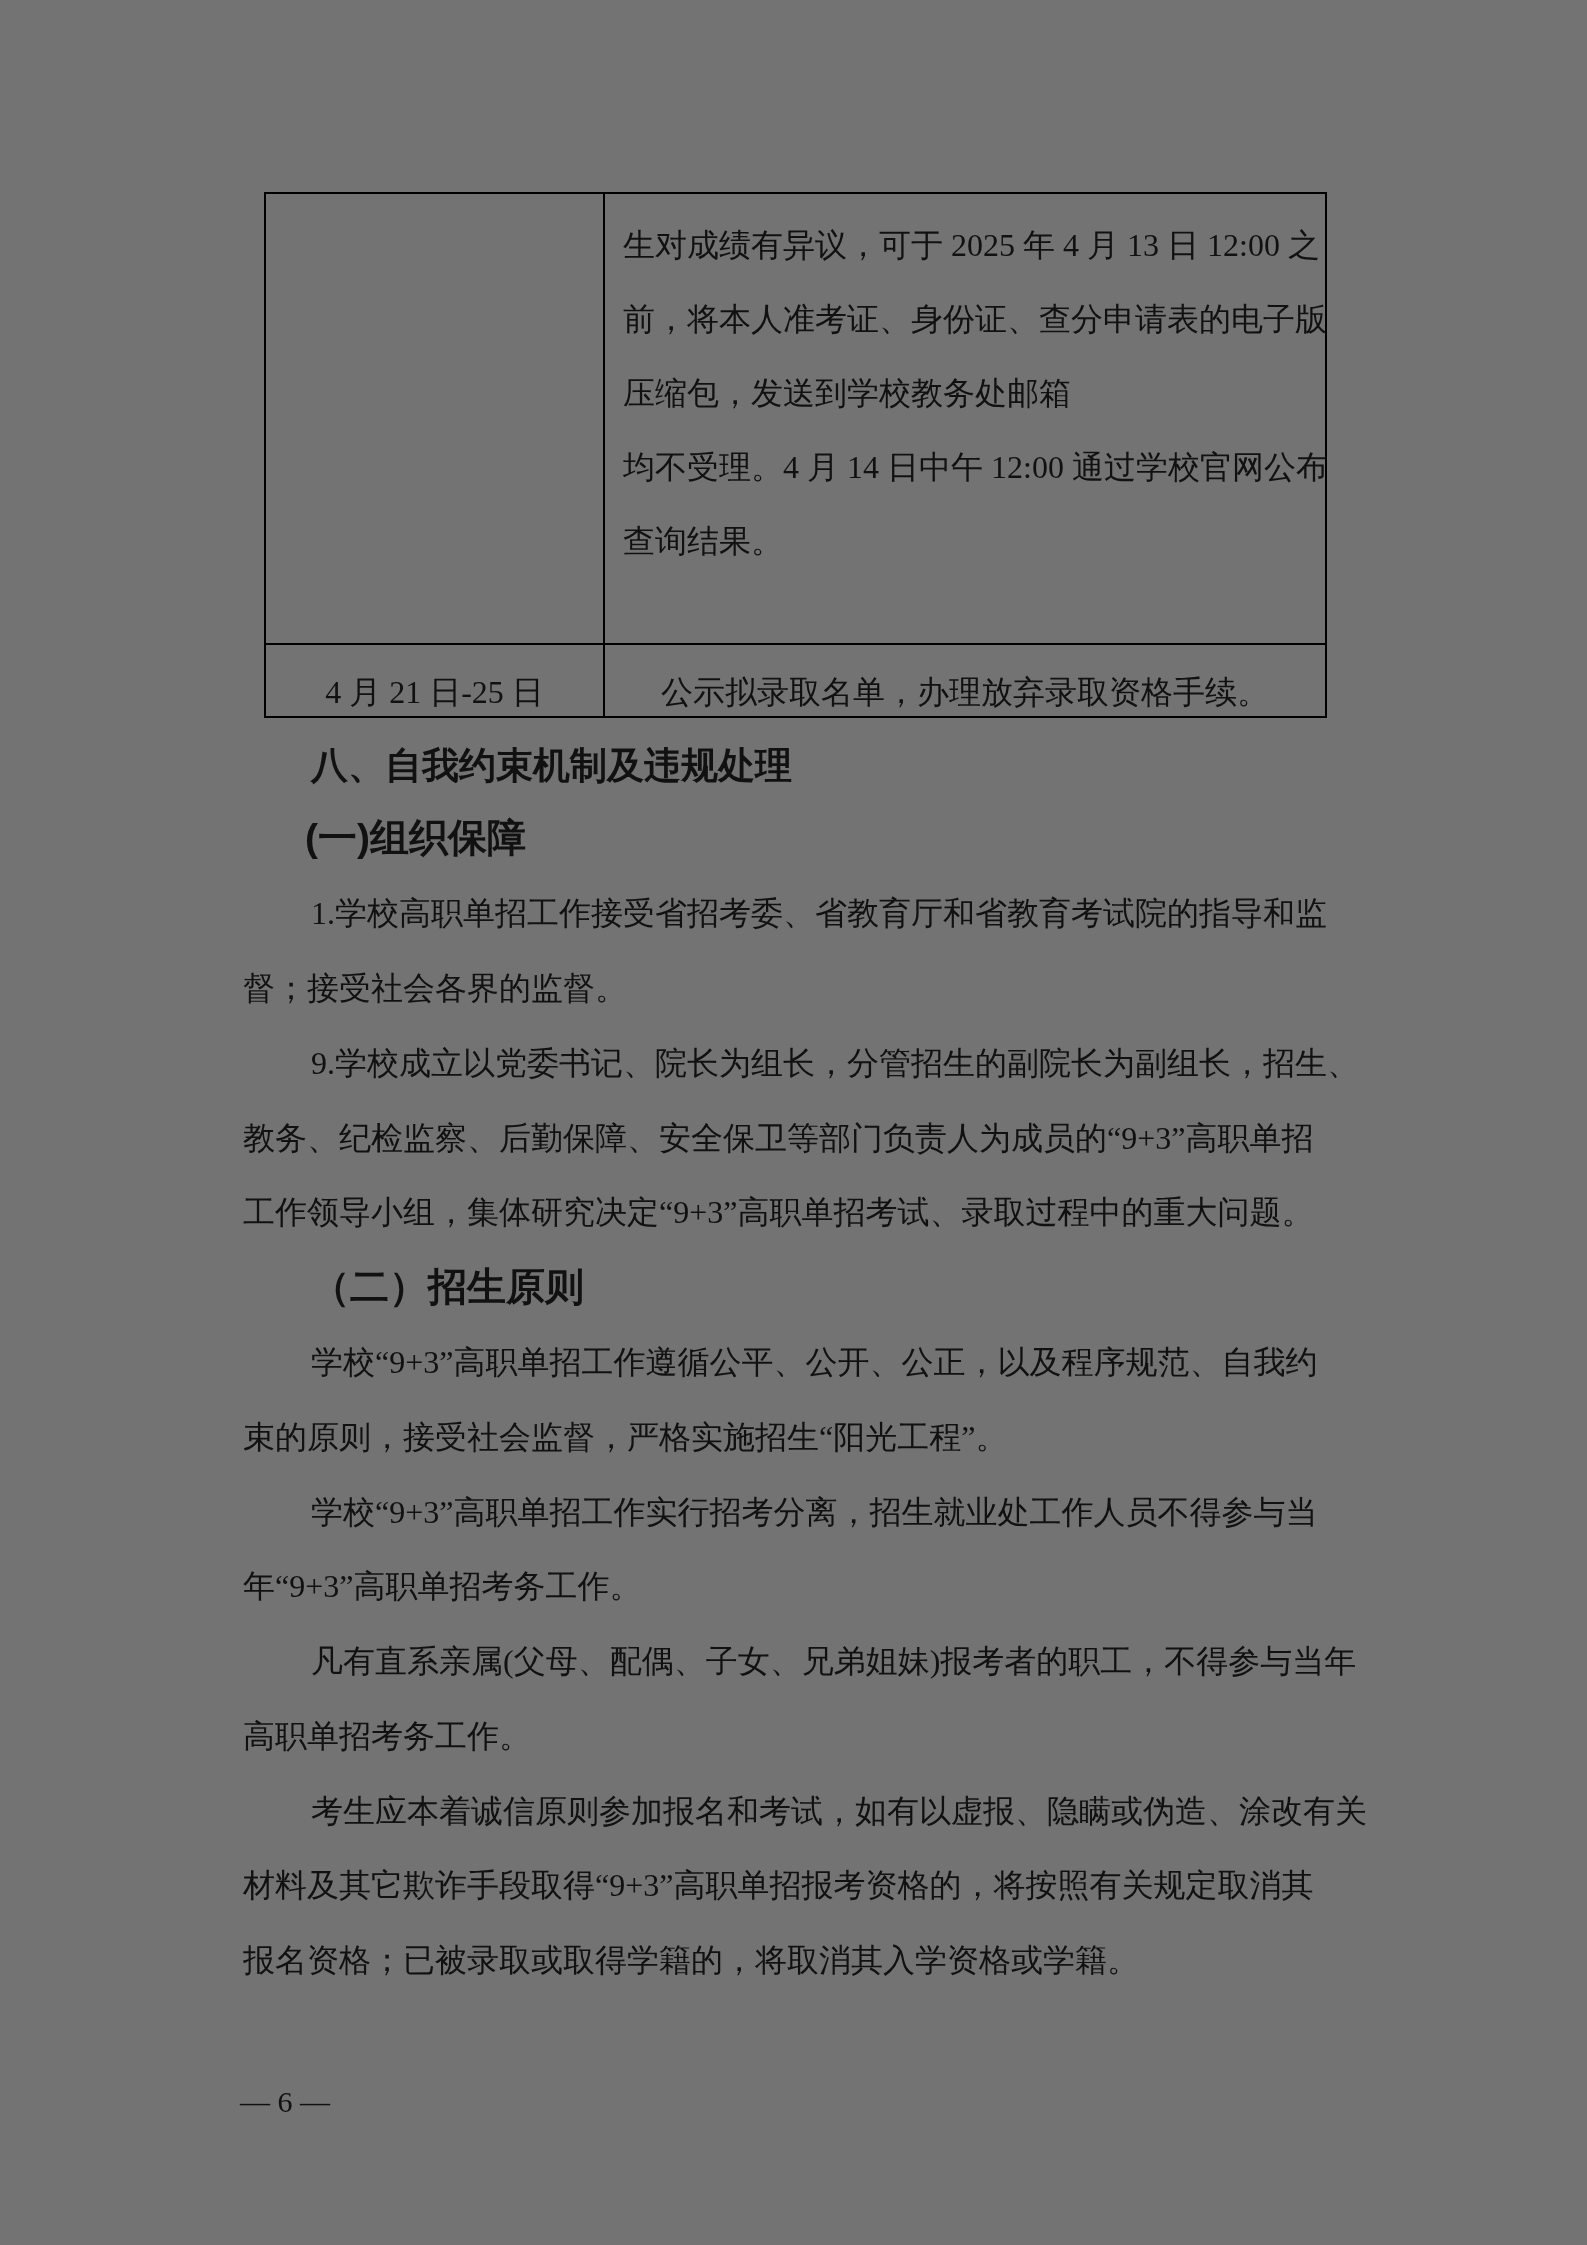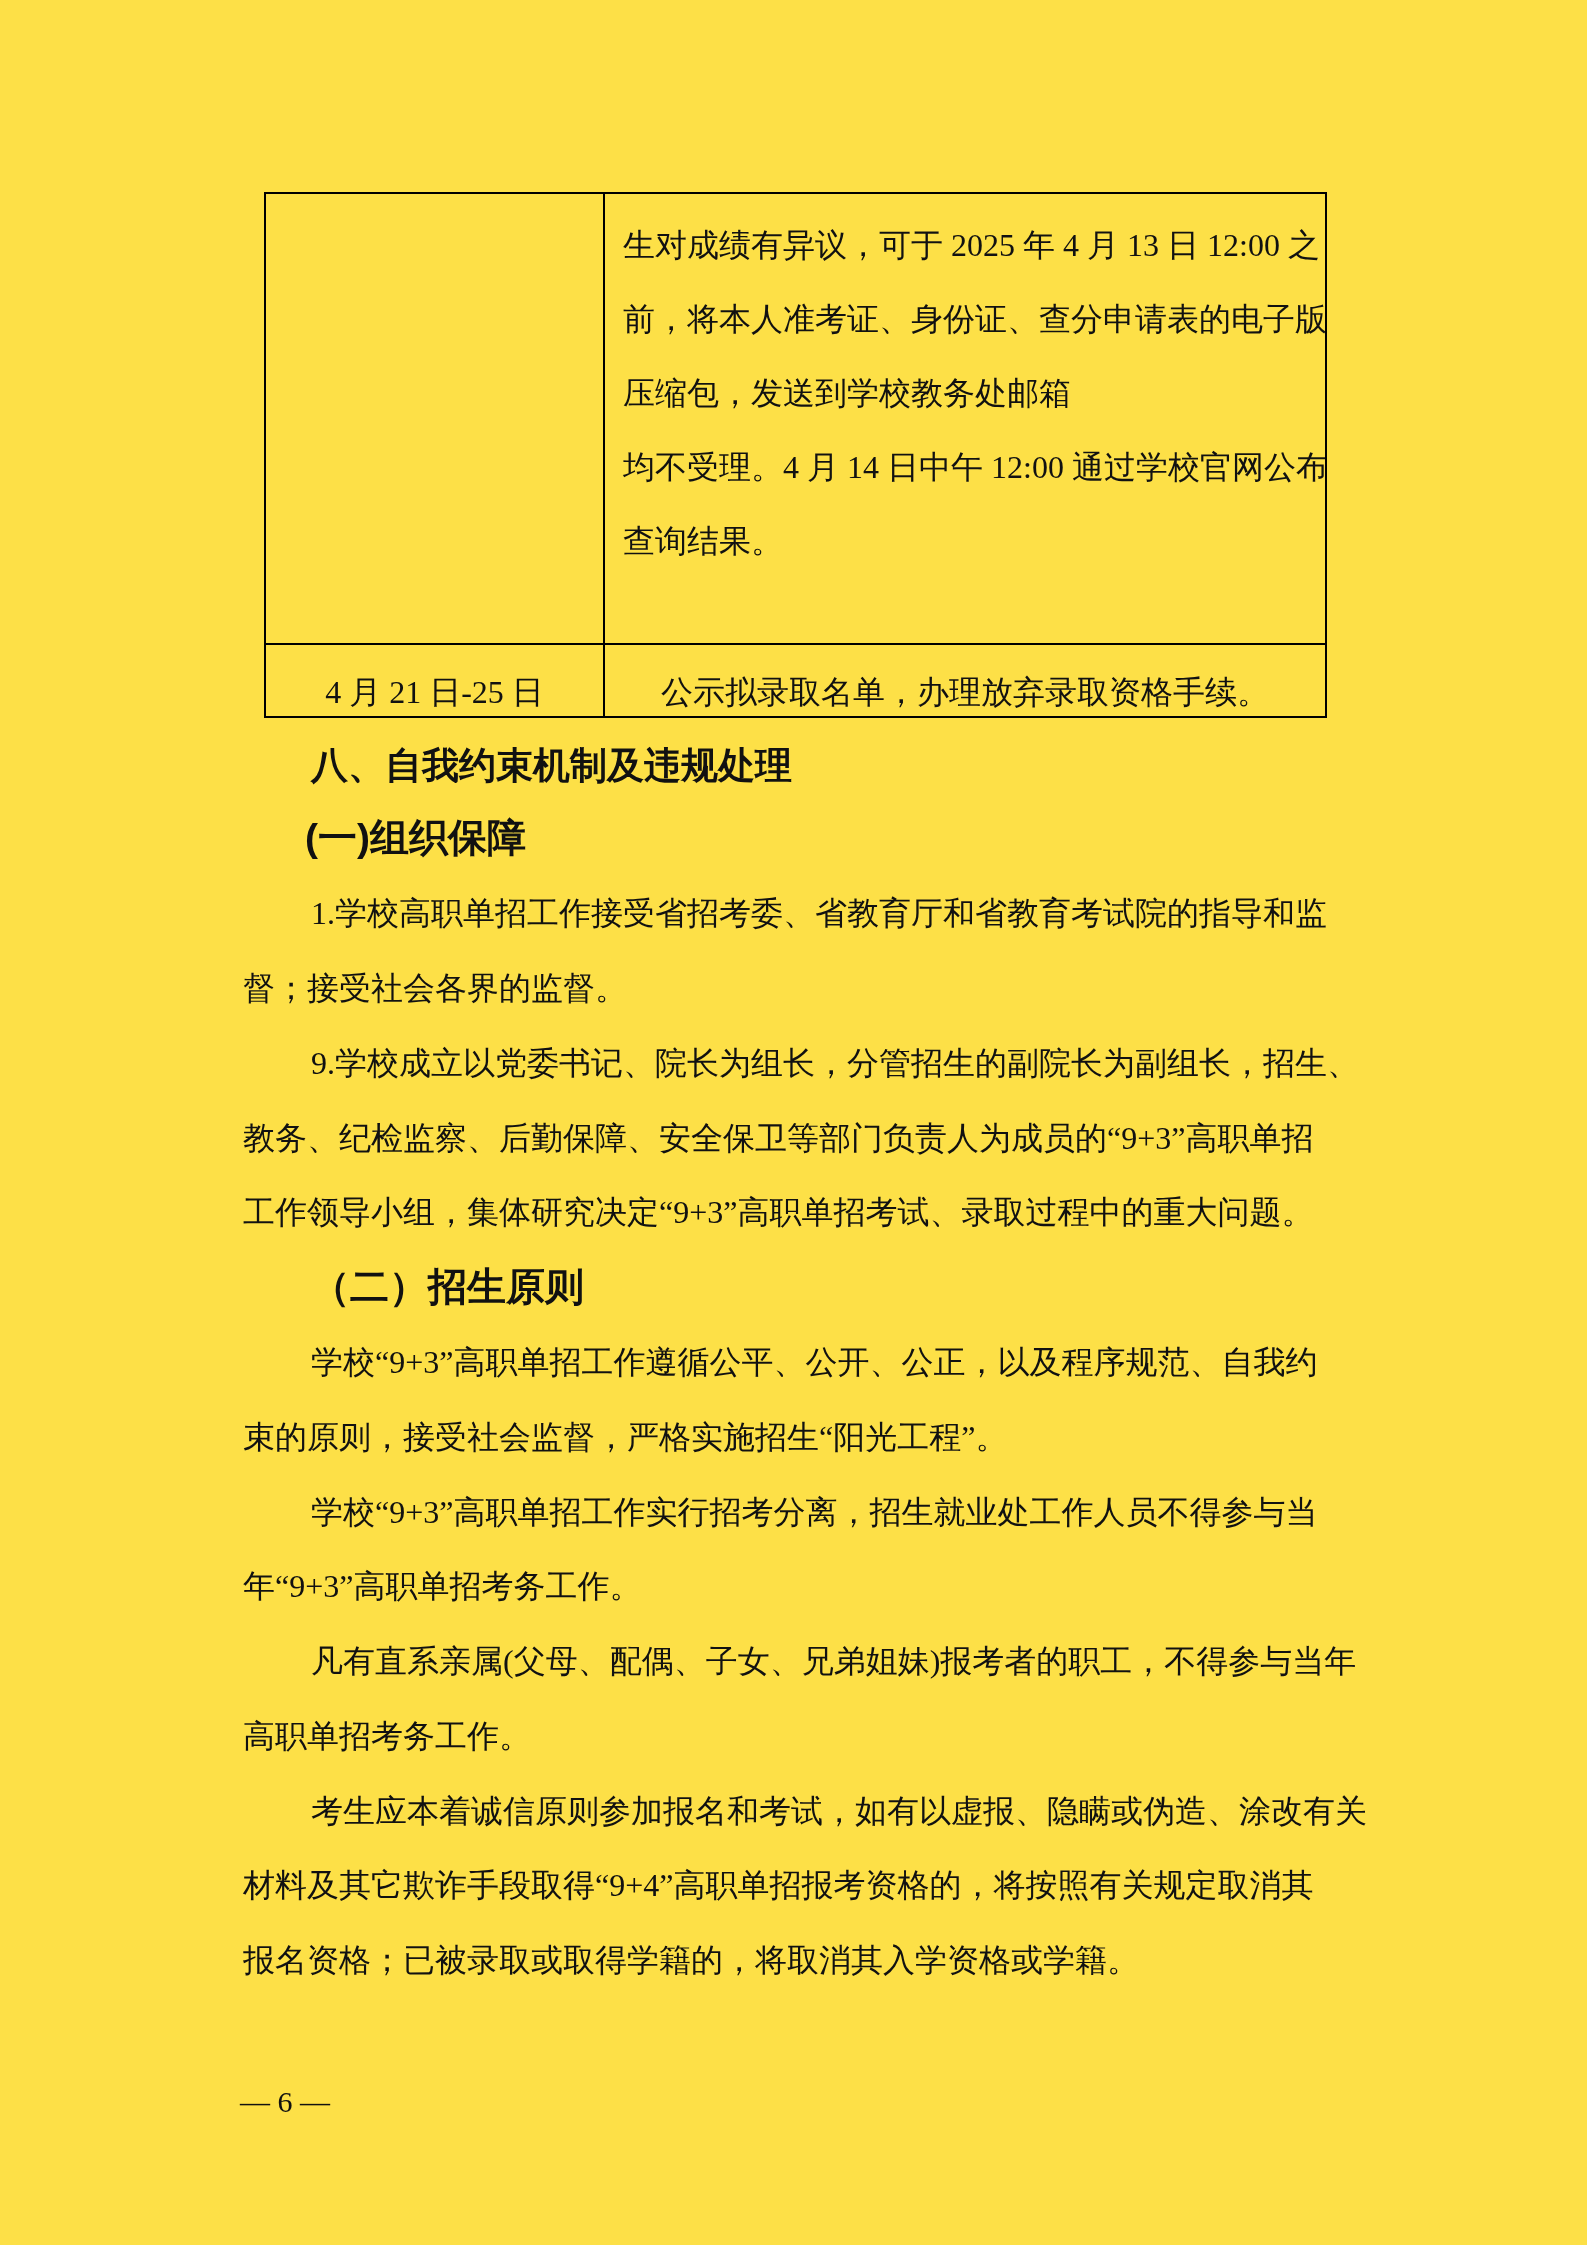--- a/index.html
+++ b/index.html
@@ -1,19 +1,19 @@
 <!DOCTYPE html>
 <html><head>
 <meta charset="utf-8">
 <style>
   html,body{margin:0;padding:0;background:#ffffff;}
   .page{
     position:relative;
     width:1587px;height:2245px;
-    background:#fde047;
+    background:#737373;
     color:#111111;
     font-family:"Liberation Serif","DejaVu Serif",serif;
     overflow:hidden;
   }
   
   .tbl{
     position:absolute;left:264px;top:192px;
     width:1063px;height:526px;
     border:2px solid #000;
     box-sizing:border-box;
@@ -88,18 +88,18 @@
   <div class="line indent" style="top:1324px">学校“9+3”高职单招工作遵循公平、公开、公正，以及程序规范、自我约</div>
   <div class="line" style="top:1399px">束的原则，接受社会监督，严格实施招生“阳光工程”。</div>
 
   <div class="line indent" style="top:1474px">学校“9+3”高职单招工作实行招考分离，招生就业处工作人员不得参与当</div>
   <div class="line" style="top:1548px">年“9+3”高职单招考务工作。</div>
 
   <div class="line indent" style="top:1623px">凡有直系亲属(父母、配偶、子女、兄弟姐妹)报考者的职工，不得参与当年</div>
   <div class="line" style="top:1698px">高职单招考务工作。</div>
 
   <div class="line indent" style="top:1773px">考生应本着诚信原则参加报名和考试，如有以虚报、隐瞒或伪造、涂改有关</div>
-  <div class="line" style="top:1847px">材料及其它欺诈手段取得“9+4”高职单招报考资格的，将按照有关规定取消其</div>
+  <div class="line" style="top:1847px">材料及其它欺诈手段取得“9+3”高职单招报考资格的，将按照有关规定取消其</div>
   <div class="line" style="top:1922px">报名资格；已被录取或取得学籍的，将取消其入学资格或学籍。</div>
 
   <div class="footer">— 6 —</div>
 
 </div>
 
 </body></html>

